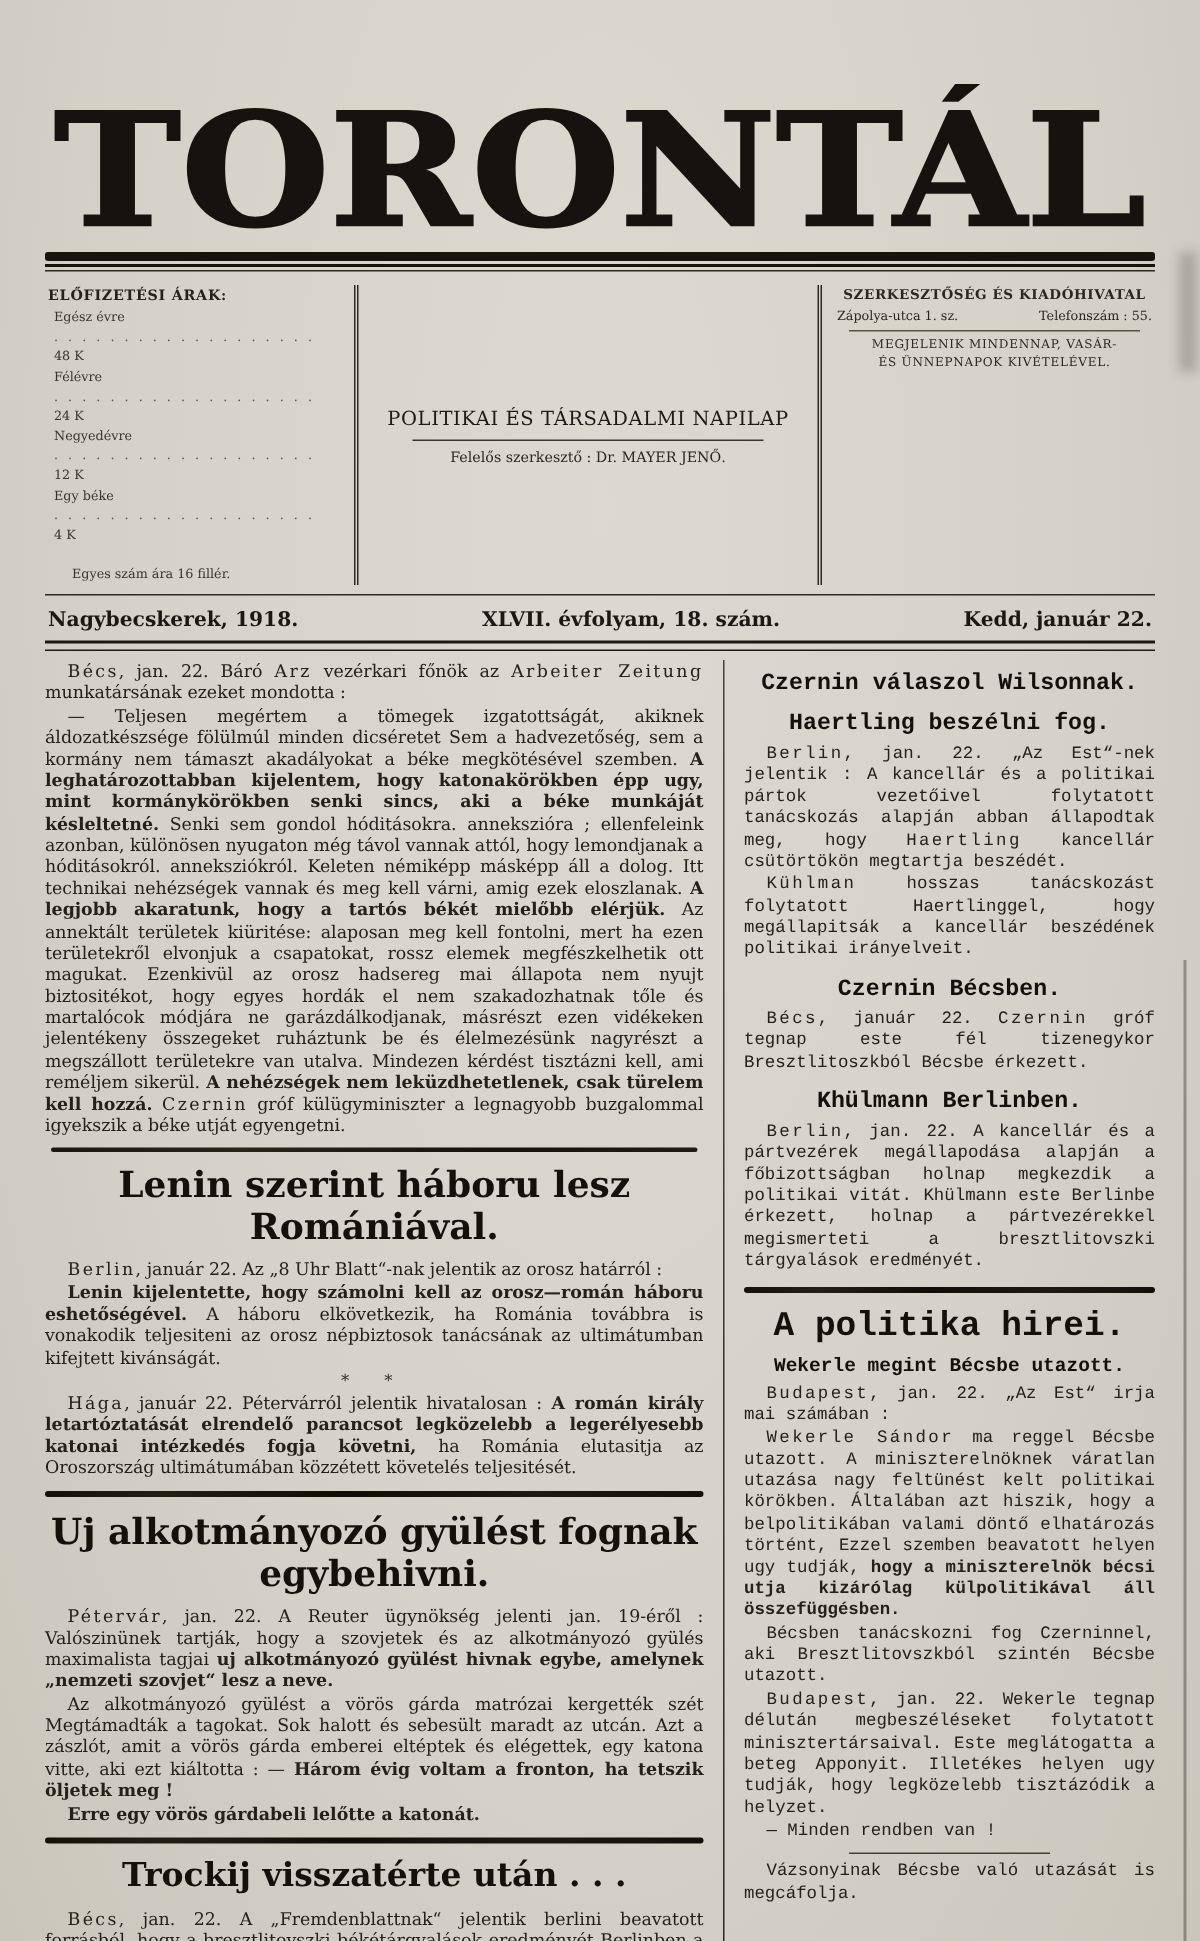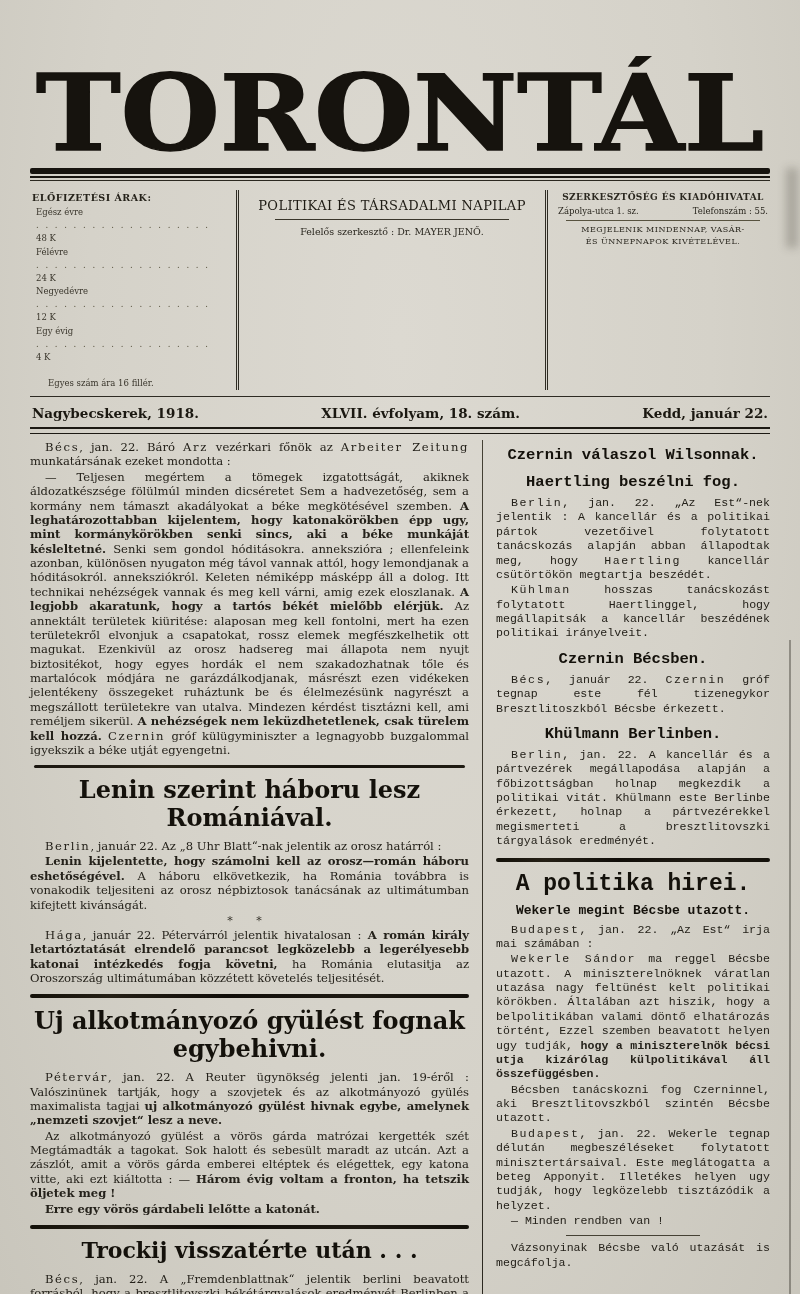--- a/index.html
+++ b/index.html
@@ -19,21 +19,21 @@
 
   
   .info-row{display:flex;align-items:stretch;border-bottom:1px solid #2e2b23;padding:6px 0;margin-top:3px;}
   .info-left{width:206px;padding:2px 8px 2px 2px;font-size:8.5px;color:#39352b;box-sizing:border-box;}
   .info-title{font-weight:bold;font-size:9.5px;letter-spacing:.5px;margin-bottom:3px;color:#25221a;}
   .sub-row{display:flex;align-items:baseline;line-height:1.55;flex-direction:column;}
   .leader{flex:1;overflow:hidden;white-space:nowrap;margin:0 4px;color:#58533f;}
   .leader::after{content:". . . . . . . . . . . . . . . . . . .";letter-spacing:2px;}
   .info-note{margin-top:14px;padding-left:16px;}
   .info-center{flex:1;border-left:3px double #2e2b23;border-right:3px double #2e2b23;
-    text-align:center;padding:8px 10px 5px;display:flex;flex-direction:column;}
+    text-align:center;padding:8px 10px 5px;display:flex;flex-direction:column;justify-content:center;}
   .info-center-main{font-size:13px;letter-spacing:.4px;color:#1e1b14;}
   .info-center-rule{border-top:1px solid #3a362b;margin:6px 26px;}
   .info-center-sub{font-size:9.5px;color:#2a271f;}
   .info-right{width:222px;padding:2px 2px 2px 10px;font-size:8.5px;text-align:center;color:#2a271f;box-sizing:border-box;}
   .office-title{font-weight:bold;font-size:9px;letter-spacing:.4px;}
   .office-row{display:flex;justify-content:space-between;margin-top:4px;}
   .office-rule{border-top:1px solid #57523f;margin:4px 8px 3px;}
   .office-schedule{font-size:8px;letter-spacing:.5px;line-height:1.45;}
 
   
@@ -106,21 +106,21 @@
         <span>Félévre</span>
         <span class="leader"></span>
         <span>24 K</span>
       </div>
       <div class="sub-row">
         <span>Negyedévre</span>
         <span class="leader"></span>
         <span>12 K</span>
       </div>
       <div class="sub-row">
-        <span>Egy évig</span>
+        <span>Egy béke</span>
         <span class="leader"></span>
         <span>4 K</span>
       </div>
       <div class="info-note">Egyes szám ára 16 fillér.</div>
     </div>
     <div class="info-center">
       <div class="info-center-main">POLITIKAI ÉS TÁRSADALMI NAPILAP</div>
       <div class="info-center-rule"></div>
       <div class="info-center-sub">Felelős szerkesztő : Dr. MAYER JENŐ.</div>
     </div>

